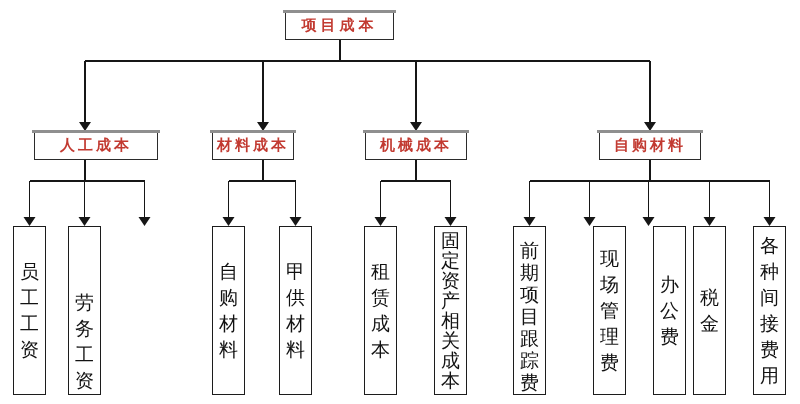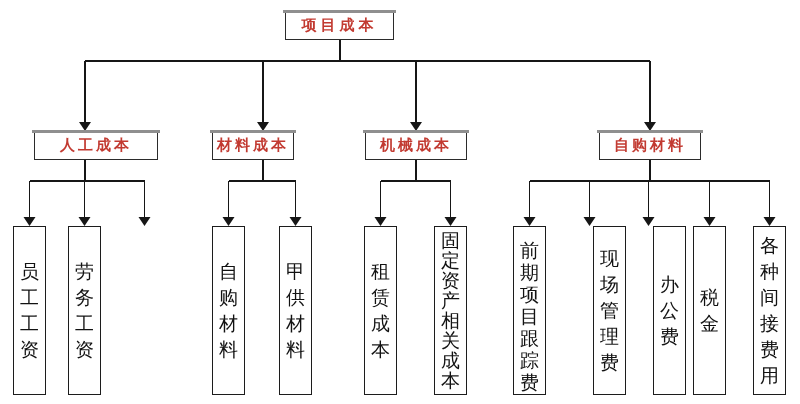--- a/index.html
+++ b/index.html
@@ -96,21 +96,21 @@
   <div class="hnode" style="left:365px; top:131px; width:102px;">
     <span>机械成本</span>
   </div>
   <div class="hnode" style="left:599px; top:131px; width:102px;">
     <span>自购材料</span>
   </div>
 
   <div class="leaf" style="left:13px;">
     <span class="leaf-label">员工工资</span>
   </div>
-  <div class="leaf" style="left:68px;">
+  <div class="leaf" style="left:68px;align-items:flex-end;">
     <span class="leaf-label">劳务工资</span>
   </div>
 
   <div class="leaf" style="left:212px;">
     <span class="leaf-label">自购材料</span>
   </div>
   <div class="leaf" style="left:279px;">
     <span class="leaf-label">甲供材料</span>
   </div>
 

